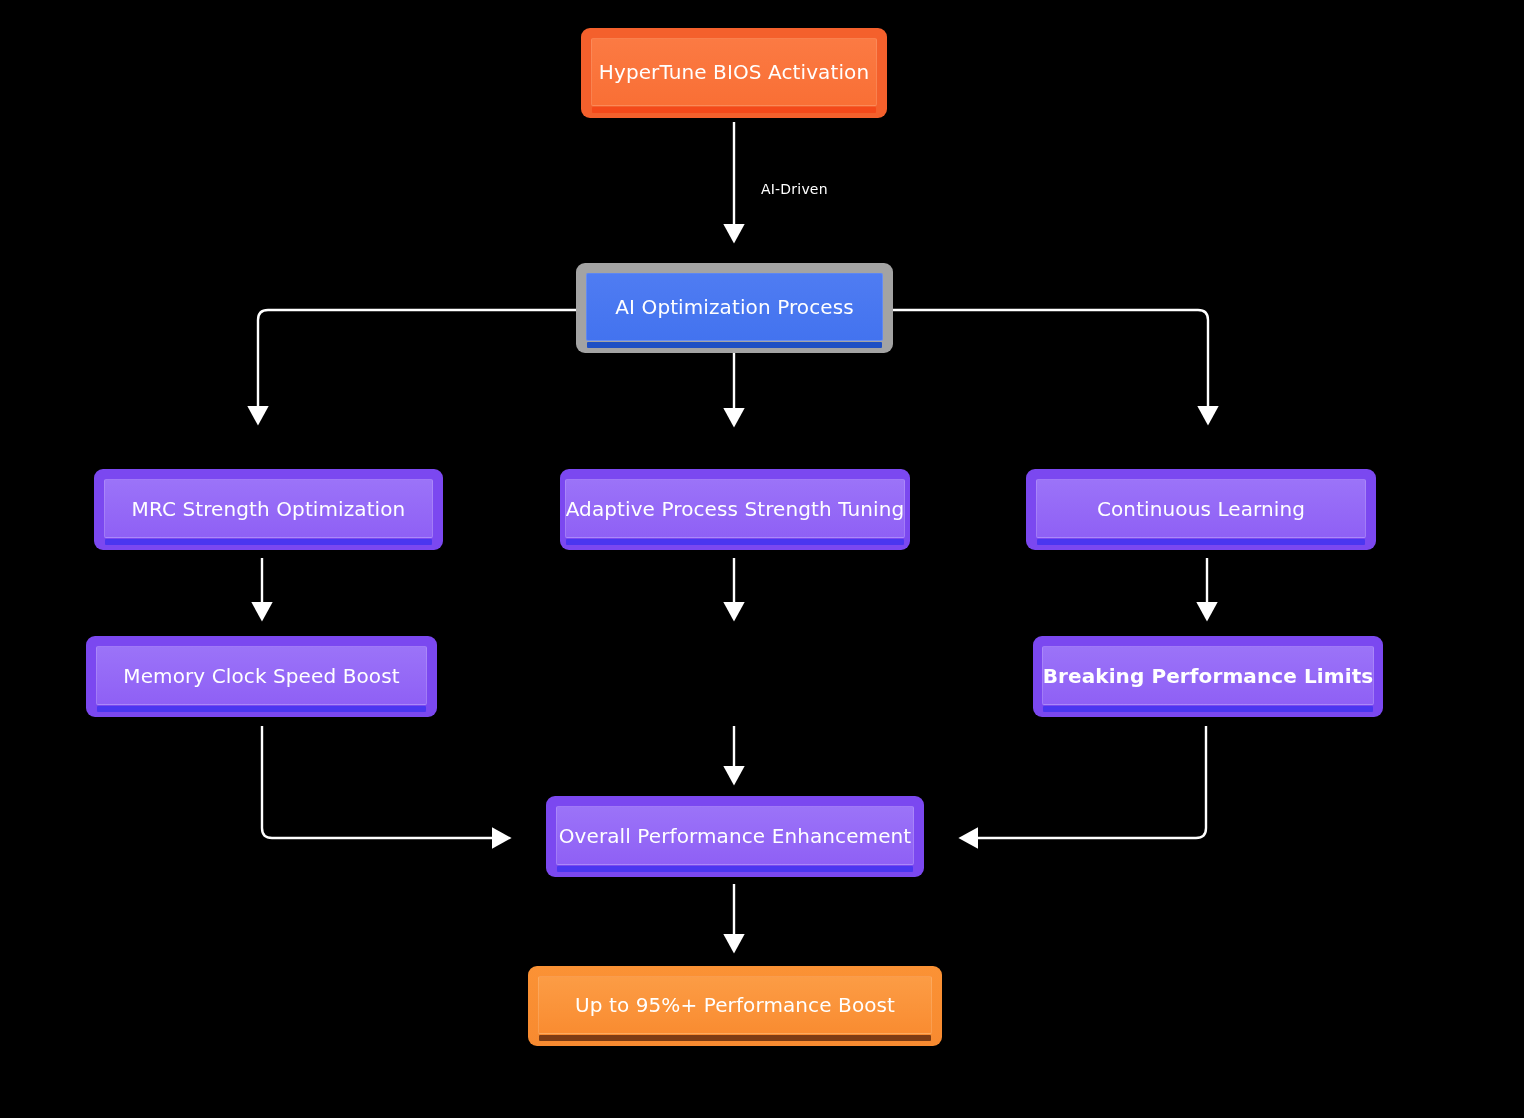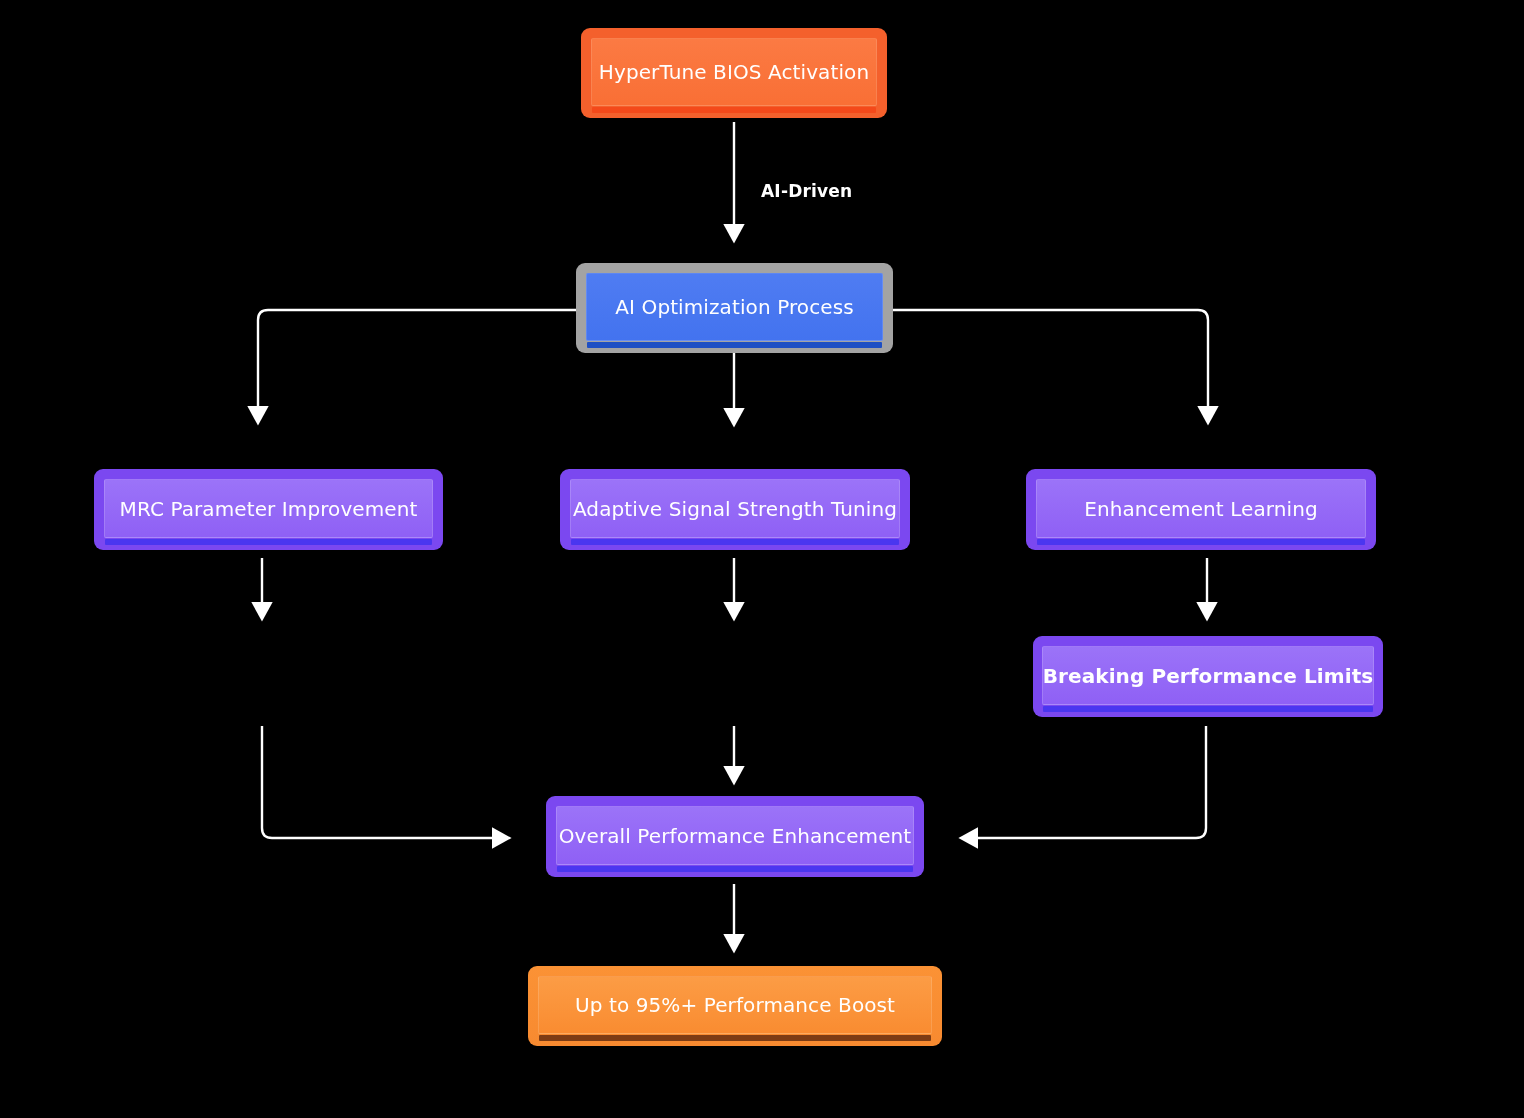--- a/index.html
+++ b/index.html
@@ -103,22 +103,22 @@
     background: linear-gradient(180deg, #9b73f8 0%, #8f60f5 100%);
     border: 1px solid rgba(255,255,255,0.16);
   }
   .n-purple .accent {
     background: #4a36f0;
   }
 
   .edge-label {
     position: absolute;
     color: #ffffff;
-    font-size: 17px;
-    font-weight: bold;
+    font-size: 14px;
+    font-weight: normal;
     white-space: nowrap;
     letter-spacing: 0.2px;
   }
 </style>
 </head>
 <body>
 
 <div id="stage">
 
   <svg id="edges" viewBox="0 0 1524 1118" width="1524" height="1118">
@@ -159,39 +159,45 @@
 
   <div class="node n-blue" style="left:576px; top:263px; width:317px; height:90px;">
     <div class="inner">
       <span class="label">AI Optimization Process</span>
       <span class="accent"></span>
     </div>
   </div>
 
   <div class="node n-purple" style="left:94px; top:469px; width:349px; height:81px;">
     <div class="inner">
-      <span class="label">MRC Parameter Improvement</span>
+      <span class="label">MRC Strength Optimization</span>
       <span class="accent"></span>
     </div>
   </div>
 
   <div class="node n-purple" style="left:560px; top:469px; width:350px; height:81px;">
     <div class="inner">
-      <span class="label">Adaptive Signal Strength Tuning</span>
+      <span class="label">Adaptive Process Strength Tuning</span>
       <span class="accent"></span>
     </div>
   </div>
 
   <div class="node n-purple" style="left:1026px; top:469px; width:350px; height:81px;">
     <div class="inner">
-      <span class="label">Enhancement Learning</span>
-      <span class="accent"></span>
-    </div>
-  </div>
-
+      <span class="label">Continuous Learning</span>
+      <span class="accent"></span>
+    </div>
+  </div>
+
+  <div class="node n-purple" style="left:86px; top:636px; width:351px; height:81px;">
+    <div class="inner">
+      <span class="label">Memory Clock Speed Boost</span>
+      <span class="accent"></span>
+    </div>
+  </div>
 
 
   <div class="node n-purple" style="left:1033px; top:636px; width:350px; height:81px;font-weight:bold;">
     <div class="inner">
       <span class="label">Breaking Performance Limits</span>
       <span class="accent"></span>
     </div>
   </div>
 
   <div class="node n-purple" style="left:546px; top:796px; width:378px; height:81px;">

